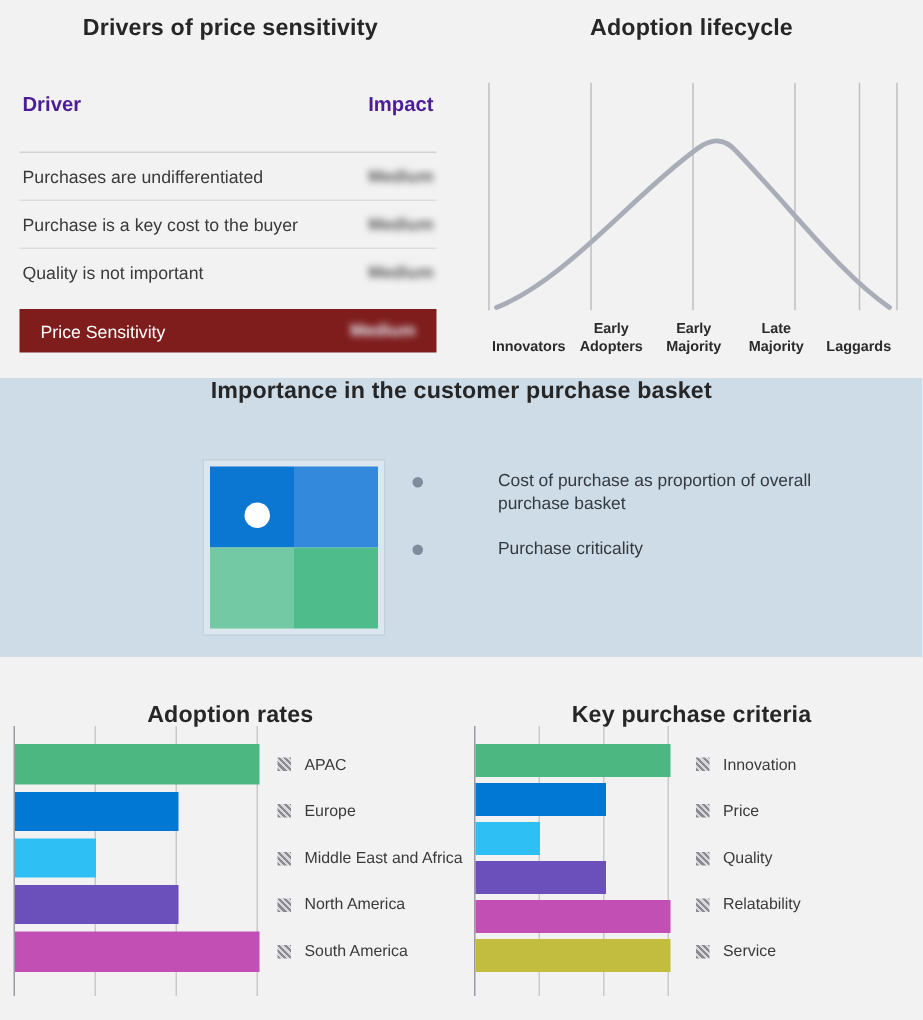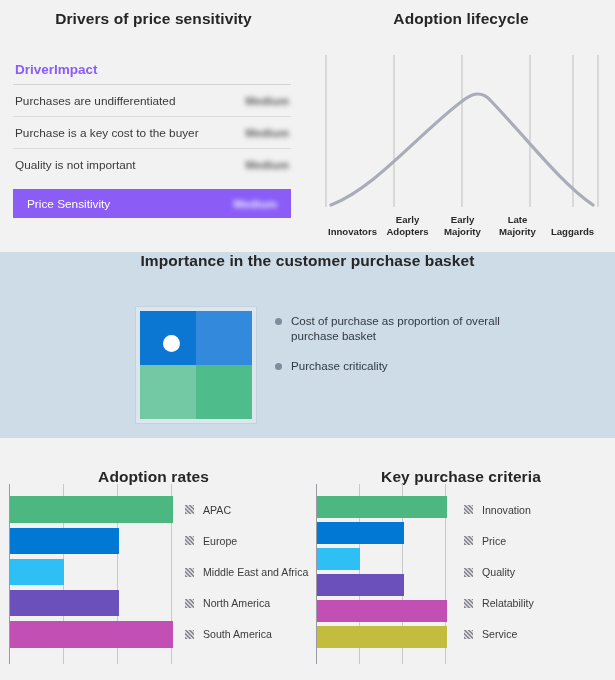--- a/index.html
+++ b/index.html
@@ -19,32 +19,32 @@
   .panel-title{
     font-size:15.5px;font-weight:bold;color:#262626;
     text-align:center;letter-spacing:.1px;
   }
 
   
   #drivers{position:absolute;left:0;top:0;width:307px;height:252px;}
   #drivers .panel-title{margin-top:10px;}
   .tbl{position:absolute;left:13px;top:62px;width:278px;}
   .thead{
-    display:flex;justify-content:flex-start;
-    font-size:13.5px;font-weight:bold;color:#8b5cf6;
-    padding:0 2px 7px 2px;border-bottom:1px solid #D2D2D2;
+    display:flex;justify-content:space-between;
+    font-size:13.5px;font-weight:bold;color:#4c1d95;
+    padding:0 2px 24px 2px;border-bottom:1px solid #D2D2D2;
   }
   .trow{
     display:flex;justify-content:space-between;align-items:center;
     font-size:11.8px;color:#3A3A3A;
     height:31px;border-bottom:1px solid #DCDCDC;padding:0 2px;text-align:center;
   }
   .trow:nth-of-type(4){border-bottom:none;}
   .trow.sel{
-    background:#8b5cf6;color:#FFFFFF;border-bottom:none;
+    background:#7f1d1d;color:#FFFFFF;border-bottom:none;
     height:29px;margin-top:9px;padding:0 14px;width:100%;
     box-sizing:border-box;
   }
   .blurval{
     color:#5A5A5A;font-size:11.5px;font-weight:600;
     filter:blur(2.4px);
     -webkit-filter:blur(2.4px);
     user-select:none;
   }
   .trow.sel .blurval{color:#EAF4FD;}
@@ -80,21 +80,21 @@
   .dot{
     position:absolute;left:23px;top:24px;width:17px;height:17px;
     border-radius:50%;background:#FFFFFF;
   }
   .legend-b{position:absolute;left:275px;top:62px;width:320px;}
   .leg-item{display:flex;align-items:flex-start;margin-bottom:16px;}
   .leg-dot{
     width:7px;height:7px;border-radius:50%;background:#7E8C9E;
     margin-right:9px;margin-top:4px;flex:none;
   }
-  .leg-txt{font-size:11.6px;color:#33393F;line-height:14.5px;max-width:250px;}
+  .leg-txt{font-size:11.6px;color:#33393F;line-height:14.5px;max-width:250px;margin-left:41px;}
 
   
   .barpanel{position:absolute;top:438px;height:242px;}
   #adoption{left:0;width:307px;}
   #criteria{left:307px;width:308px;}
   .barpanel .panel-title{margin-top:30px;}
   .chart{position:absolute;top:46px;height:180px;}
   #adoption .chart{left:9px;width:290px;}
   #criteria .chart{left:9px;width:294px;}
   .plot{position:absolute;left:0;top:0;bottom:0;}

